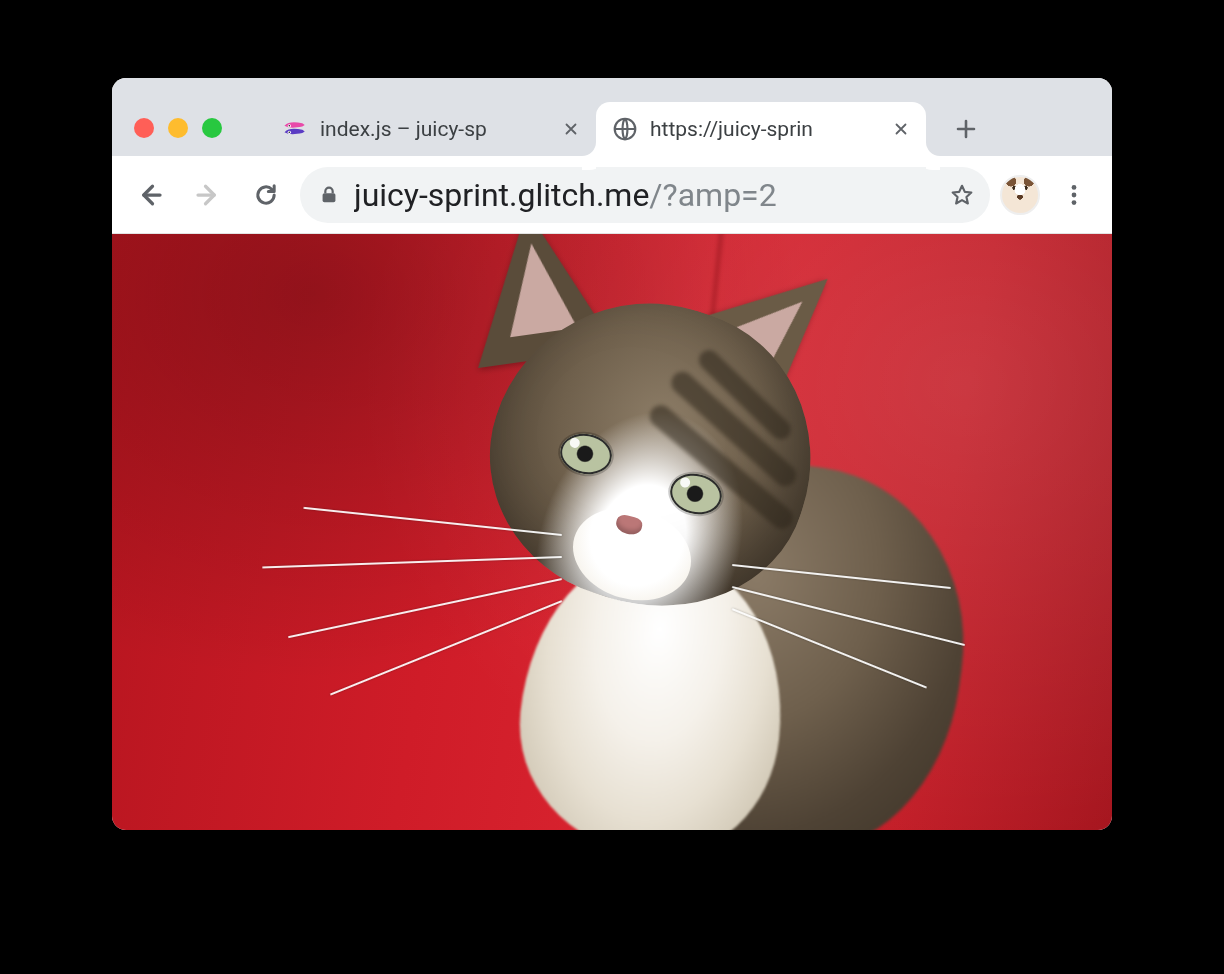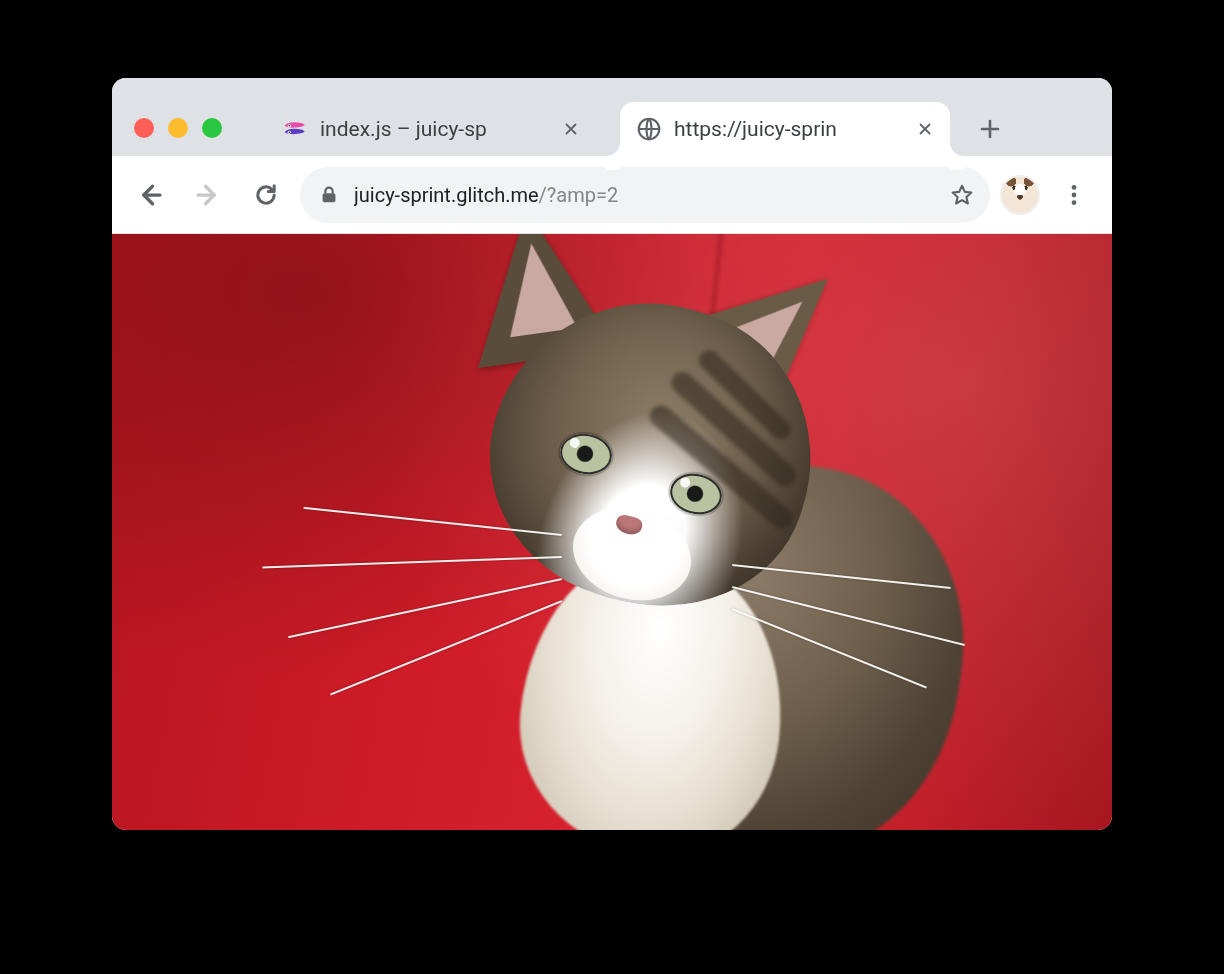--- a/index.html
+++ b/index.html
@@ -47,21 +47,20 @@
     font-size: 21px;
     color: #484a4d;
     max-width: 330px;
     position: relative;
   }
   .tab.inactive { background: transparent; }
   .tab.active {
     background: #fff;
     border-top-left-radius: 14px;
     border-top-right-radius: 14px;
-    margin-left: 24px;
   }
   .tab.active::before, .tab.active::after {
     content: "";
     position: absolute;
     bottom: 0;
     width: 14px; height: 14px;
     background: transparent;
   }
   .tab.active::before {
     left: -14px;
@@ -105,21 +104,21 @@
   }
   .tbtn.disabled { color:#bdbdbd; }
   .omnibox {
     flex: 1;
     height: 56px;
     background: #f1f3f4;
     border-radius: 28px;
     display: flex; align-items: center;
     padding: 0 14px 0 18px;
     gap: 14px;
-    font-size: 20px;
+    font-size: 32px;
   }
   .omnibox .lock { color:#5f6368; width:22px; height:22px; display:flex; align-items:center; justify-content:center;}
   .omnibox .url { flex:1; display:flex; align-items:baseline; white-space:nowrap; overflow:hidden; }
   .omnibox .url .host { color:#202124; }
   .omnibox .url .path { color:#80868b; }
   .omnibox .star { color:#5f6368; width:28px; height:28px; display:flex; align-items:center; justify-content:center;}
   .avatar {
     width: 40px; height: 40px; border-radius: 50%;
     background: radial-gradient(circle at 50% 35%, #fff 0 18%, transparent 19%),
                 radial-gradient(circle at 35% 30%, #3a2a1a 0 6%, transparent 7%),

